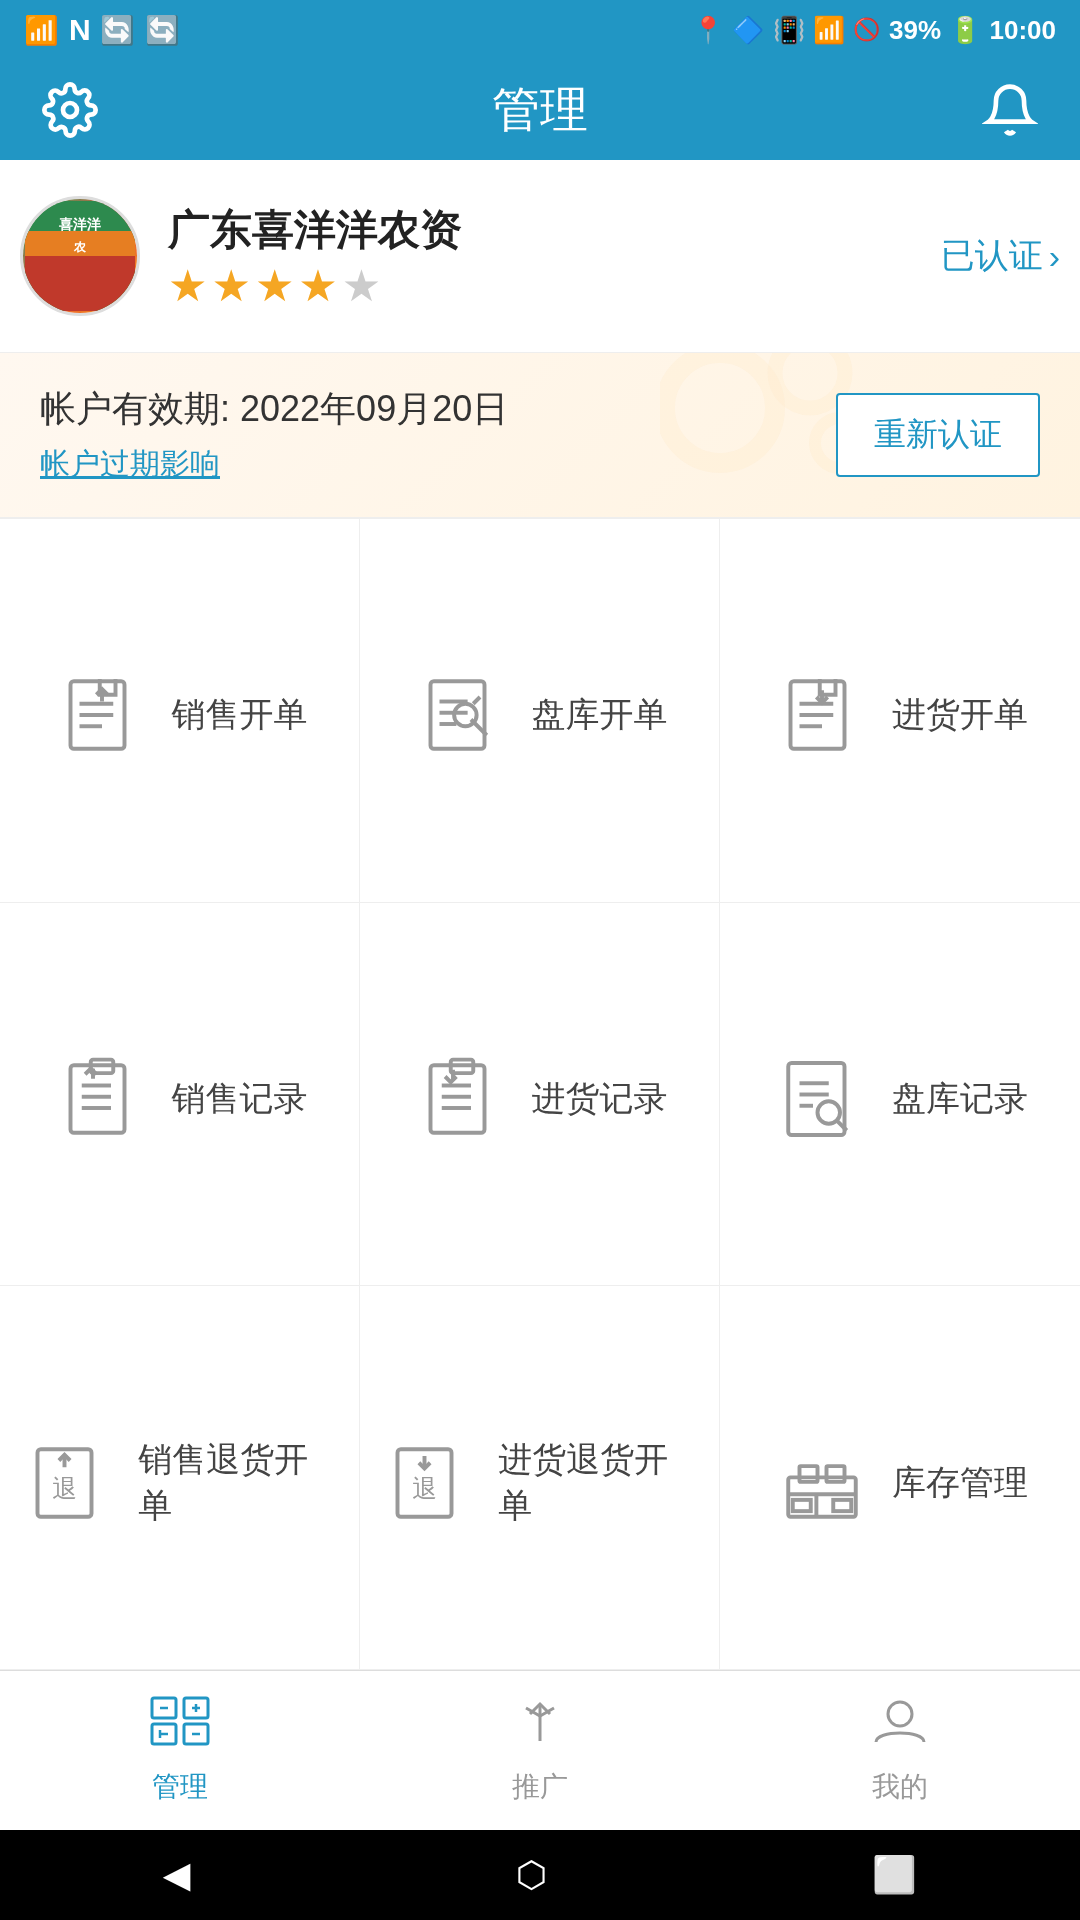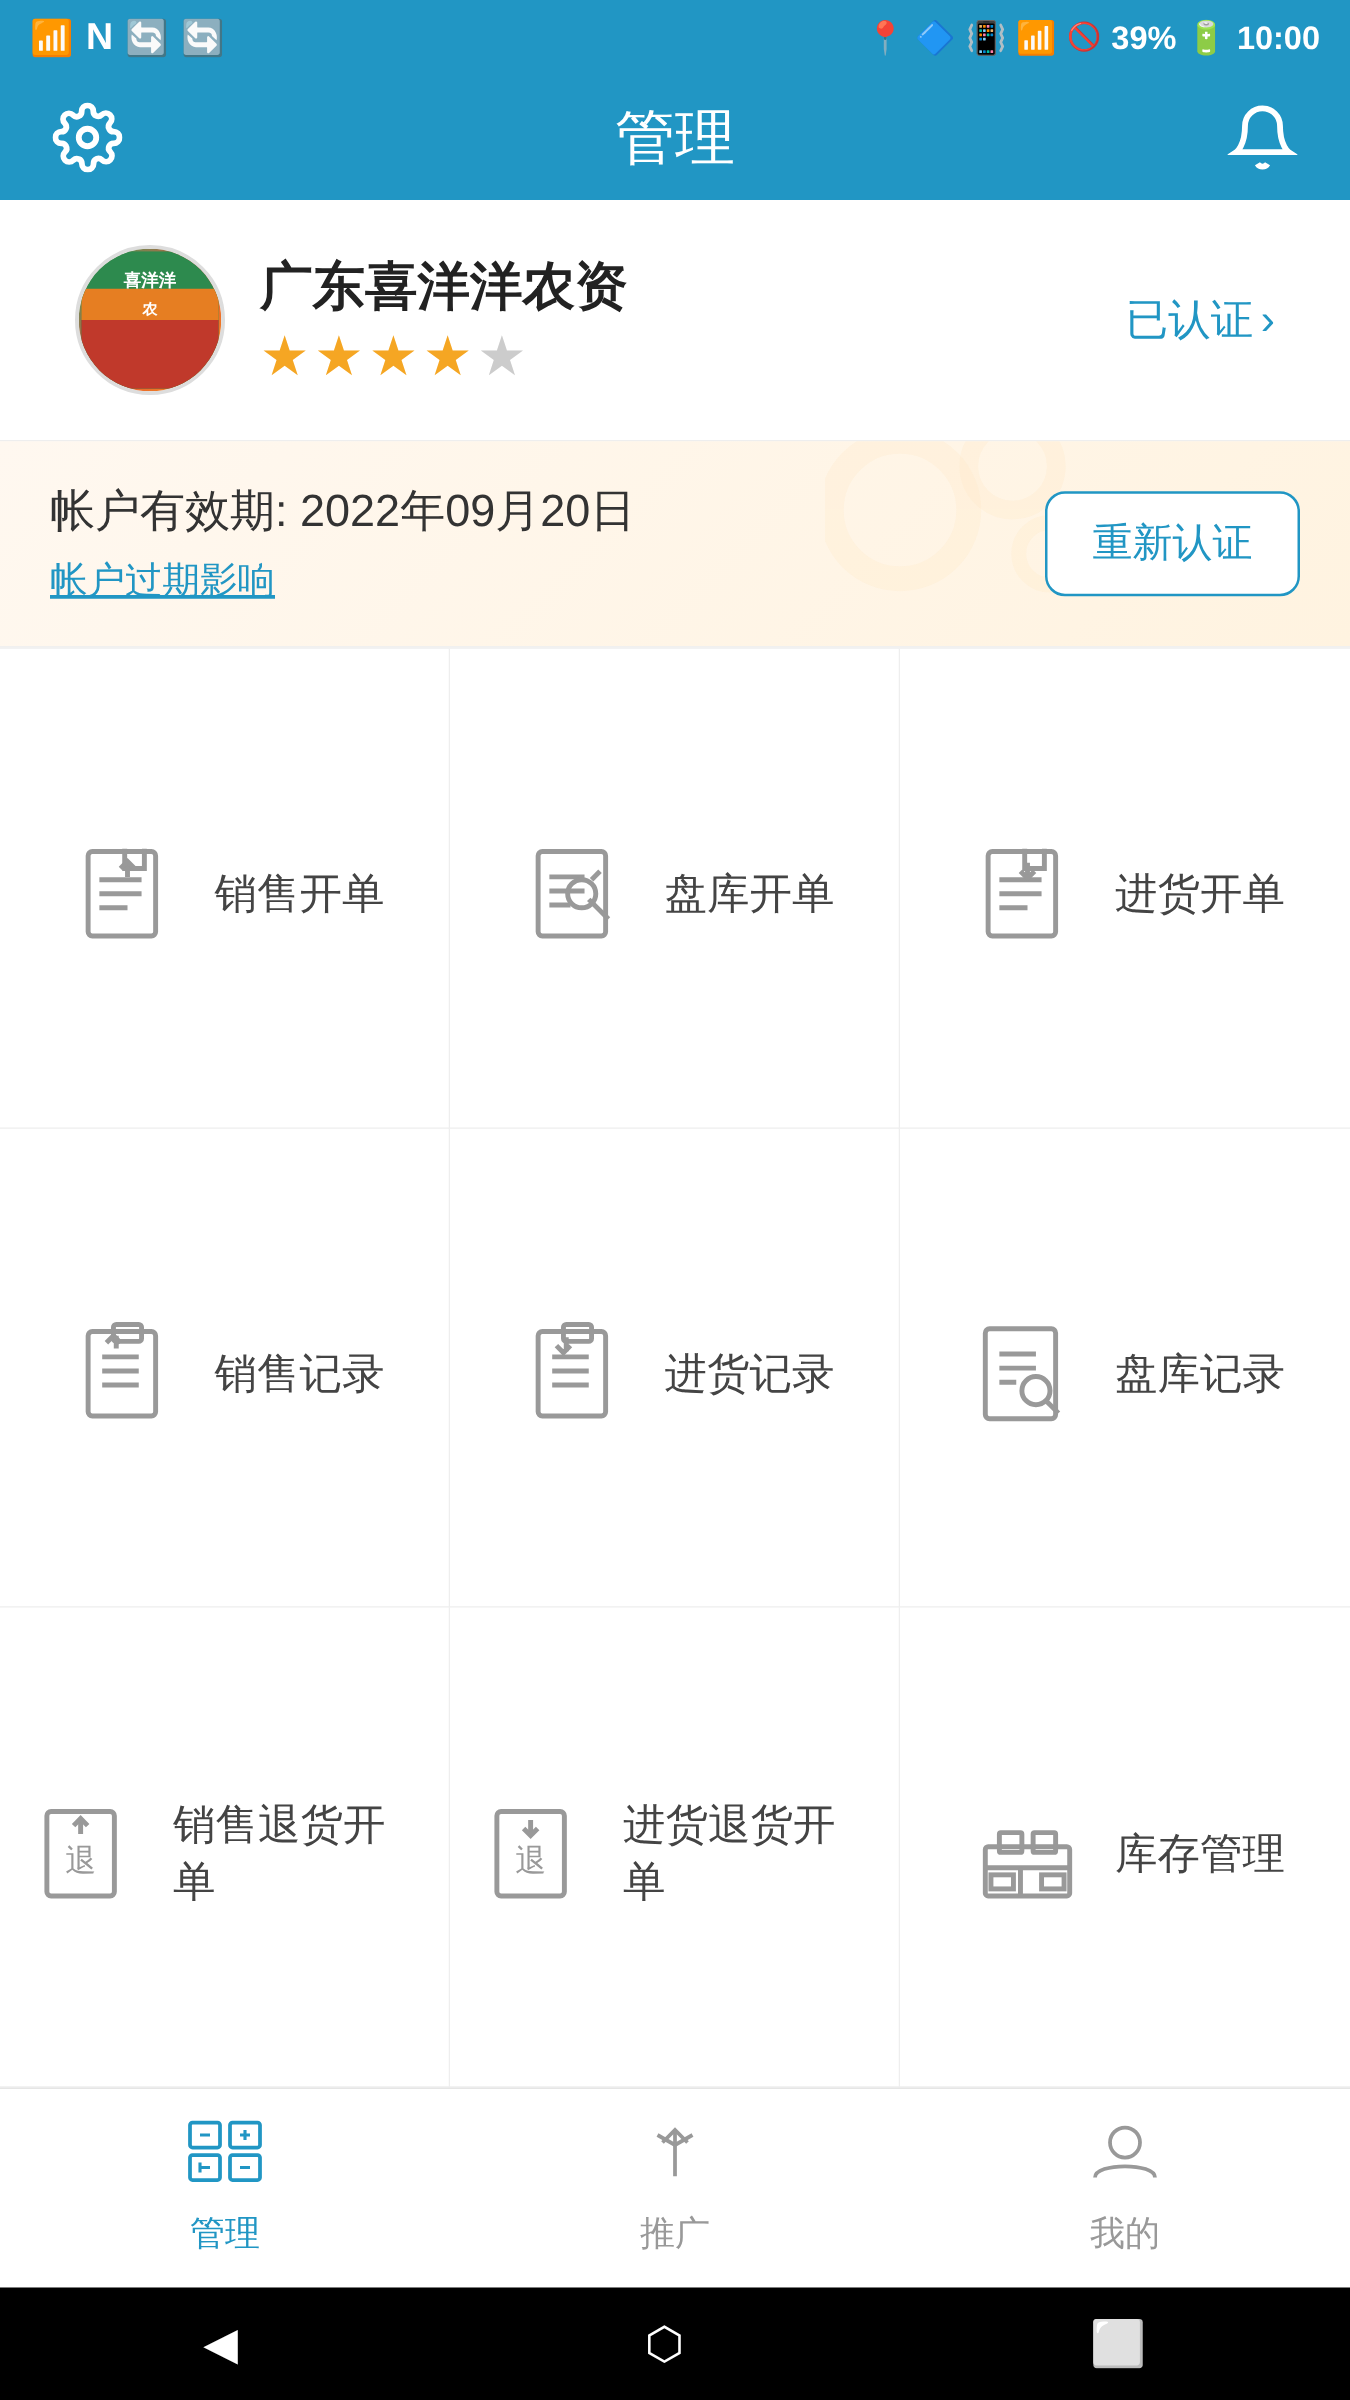--- a/index.html
+++ b/index.html
@@ -46,21 +46,21 @@
       width: 60px;
       height: 60px;
       display: flex;
       align-items: center;
       justify-content: center;
     }
 
     
     .profile-section {
       background: white;
-      padding: 36px 60px;
+      padding: 36px 20px;
       display: flex;
       align-items: center;
       gap: 28px;
       border-bottom: 1px solid #eee;
     }
     .avatar {
       width: 120px;
       height: 120px;
       border-radius: 50%;
       background: #c0392b;
@@ -117,21 +117,21 @@
     }
     .validity-text { }
     .validity-title { font-size: 36px; color: #333; margin-bottom: 10px; }
     .validity-link { color: #2196c4; font-size: 30px; text-decoration: underline; }
     .recertify-btn {
       border: 2px solid #2196c4;
       color: #2196c4;
       background: white;
       padding: 18px 36px;
       font-size: 32px;
-      border-radius: 16px;
+      border-radius: 4px;
       cursor: pointer;
       white-space: nowrap;
       position: relative;
       z-index: 1;
     }
 
     
     .menu-grid {
       background: white;
       display: grid;

